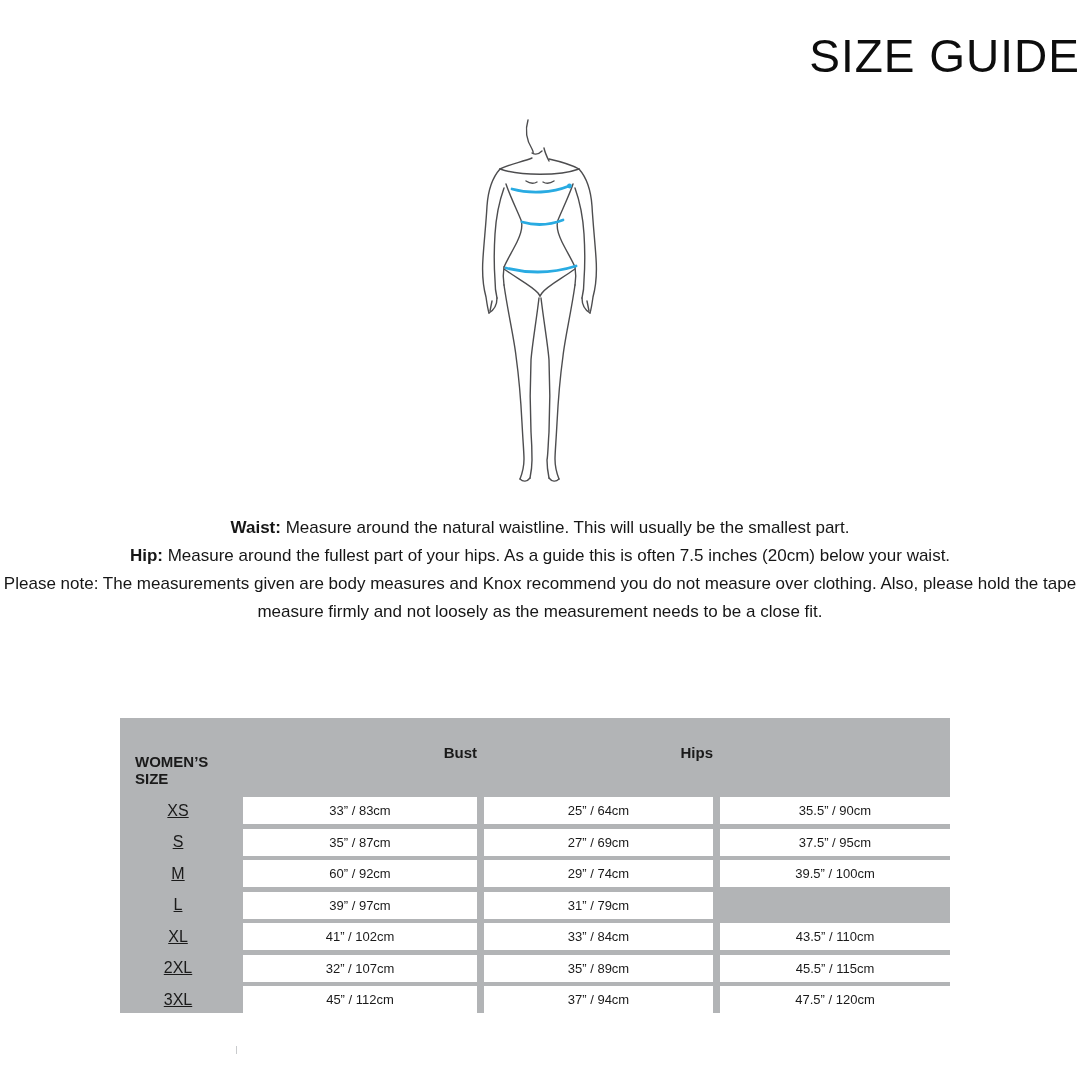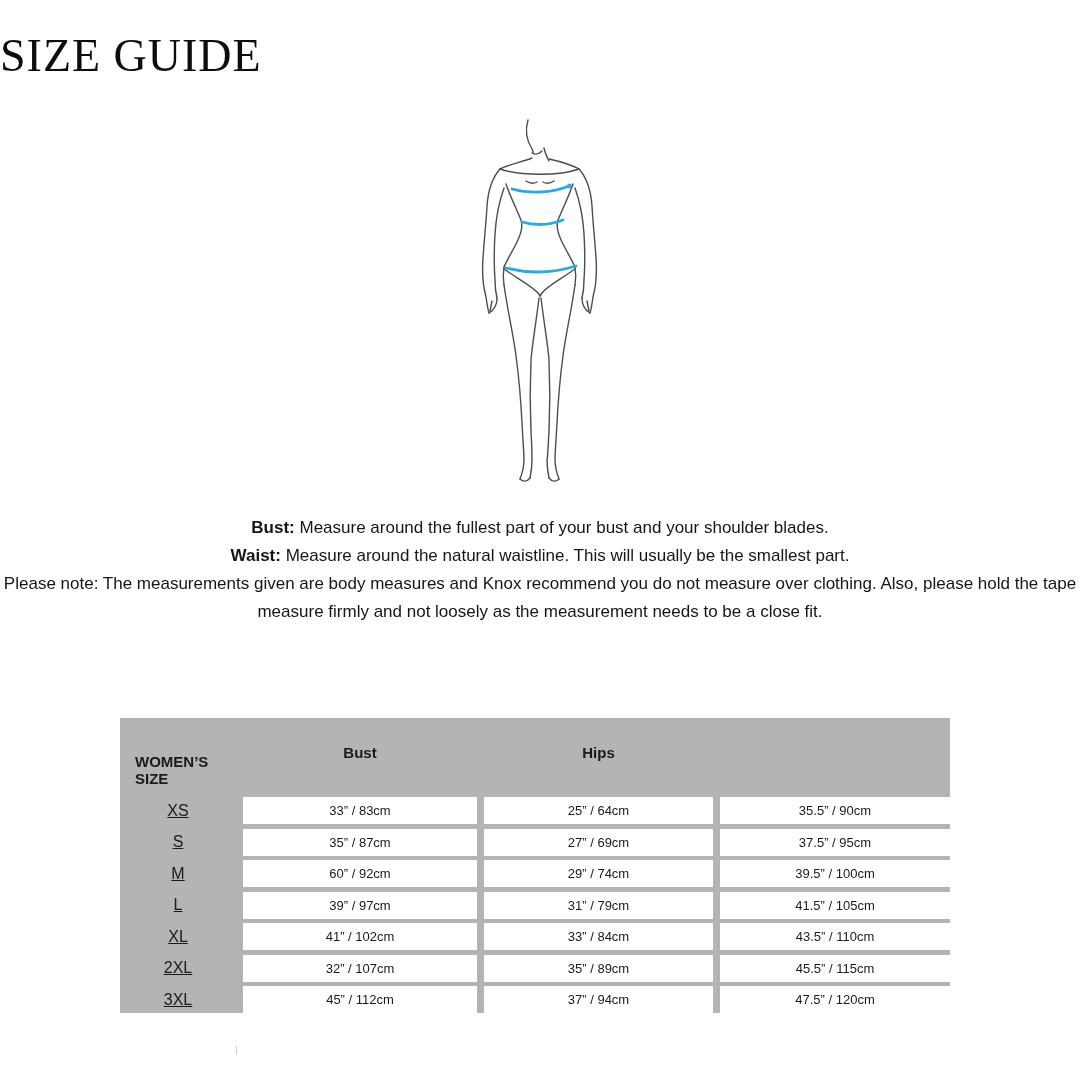--- a/index.html
+++ b/index.html
@@ -8,23 +8,23 @@
     background: #ffffff;
     font-family: "Liberation Sans", sans-serif;
     color: #231f20;
     position: relative;
     overflow: hidden;
   }
 
   
   .page-title {
     position: absolute; top: 31px; left: 0; width: 1080px;
-    text-align: left;
+    text-align: right;
     font-size: 46px; line-height: 50px; font-weight: 400;
-    letter-spacing: 1px; color: #0d0d0d; font-family: Liberation Serif, serif;
+    letter-spacing: 1px; color: #0d0d0d;
   }
 
   
   .figure-wrap { position: absolute; left: 440px; top: 98px; width: 220px; height: 400px; }
 
   
   .instructions {
     position: absolute; top: 514px; left: 0; width: 1080px;
     text-align: center;
     font-size: 17px; line-height: 28px;
@@ -40,21 +40,21 @@
     background: #b2b4b6;
   }
   .thead {
     display: grid;
     grid-template-columns: 116px 234px 229px 230px;
     column-gap: 7px;
     height: 79px;
     align-items: center;
     font-weight: 700; font-size: 15px; color: #1a1a1a;
   }
-  .thead .th { text-align: center; padding-bottom: 13px; }
+  .thead .th { text-align: right; padding-bottom: 13px; }
   .thead .th.size-col { text-align: left; padding-left: 15px; margin-top: 35px; }
   .trow {
     display: grid;
     grid-template-columns: 116px 234px 229px 230px;
     column-gap: 7px;
     height: 27px;
     margin-bottom: 4.5px;
   }
   .trow:last-child { margin-bottom: 0; }
   .tsize {
@@ -123,22 +123,22 @@
     <g stroke="#29abe2" stroke-width="2.8" fill="none" stroke-linecap="round">
       <path d="M 72,91 C 90,96 112,95 129,88"></path>
       <path d="M 82,124 C 96,128 110,127 123,122"></path>
       <path d="M 66,170 C 90,176 114,175 136,168"></path>
     </g>
     <circle cx="129.5" cy="88" r="2.4" fill="#29abe2" stroke="none"></circle>
   </svg>
 </div>
 
 <div class="instructions">
-  <div class="instr-line"><b>Bust:</b><span> Measure around the fullest part of your bust and your shoulder blades.</span></div>
   <div class="instr-line"><b>Waist:</b><span> Measure around the natural waistline. This will usually be the smallest part.</span></div>
+  <div class="instr-line"><b>Hip:</b><span> Measure around the fullest part of your hips. As a guide this is often 7.5 inches (20cm) below your waist.</span></div>
   <div class="instr-line">Please note: The measurements given are body measures and Knox recommend you do not measure over clothing. Also, please hold the tape</div>
   <div class="instr-line">measure firmly and not loosely as the measurement needs to be a close fit.</div>
 </div>
 
 <div class="size-table">
   <div class="thead">
     <div class="th size-col">WOMEN’S SIZE</div>
     <div class="th">Bust</div>
     <div class="th">Hips</div>
   </div>
@@ -158,21 +158,20 @@
   <div class="trow">
     <div class="tsize">M</div>
     <div class="tcell">60” / 92cm</div>
     <div class="tcell">29” / 74cm</div>
     <div class="tcell">39.5” / 100cm</div>
   </div>
   <div class="trow">
     <div class="tsize">L</div>
     <div class="tcell">39” / 97cm</div>
     <div class="tcell">31” / 79cm</div>
-    <div class="tcell">41.5” / 105cm</div>
   </div>
   <div class="trow">
     <div class="tsize">XL</div>
     <div class="tcell">41” / 102cm</div>
     <div class="tcell">33” / 84cm</div>
     <div class="tcell">43.5” / 110cm</div>
   </div>
   <div class="trow">
     <div class="tsize">2XL</div>
     <div class="tcell">32” / 107cm</div>

